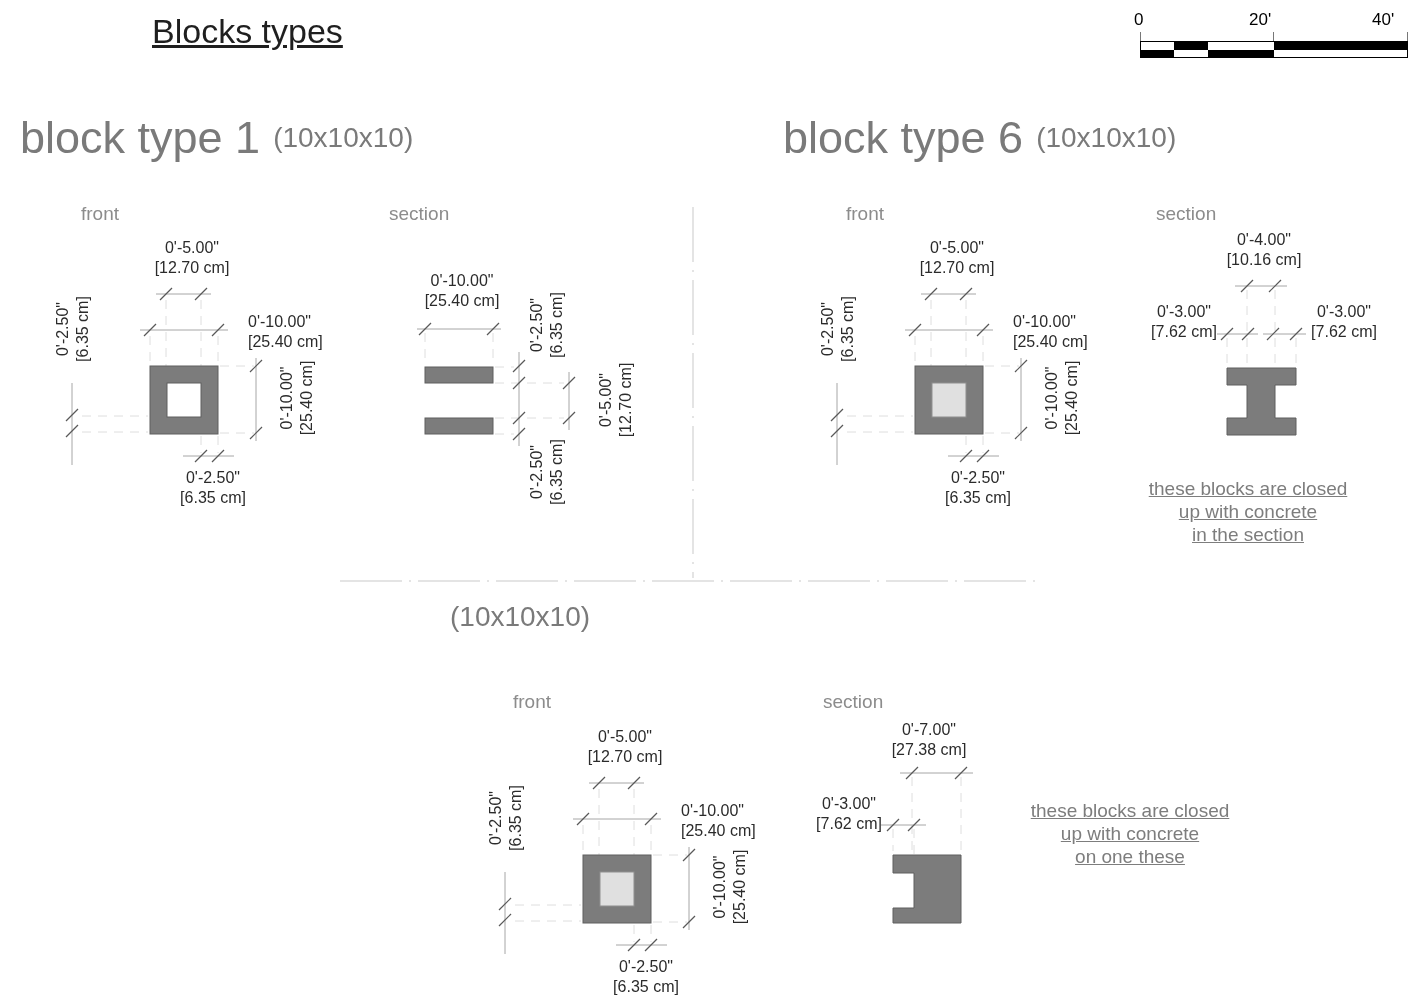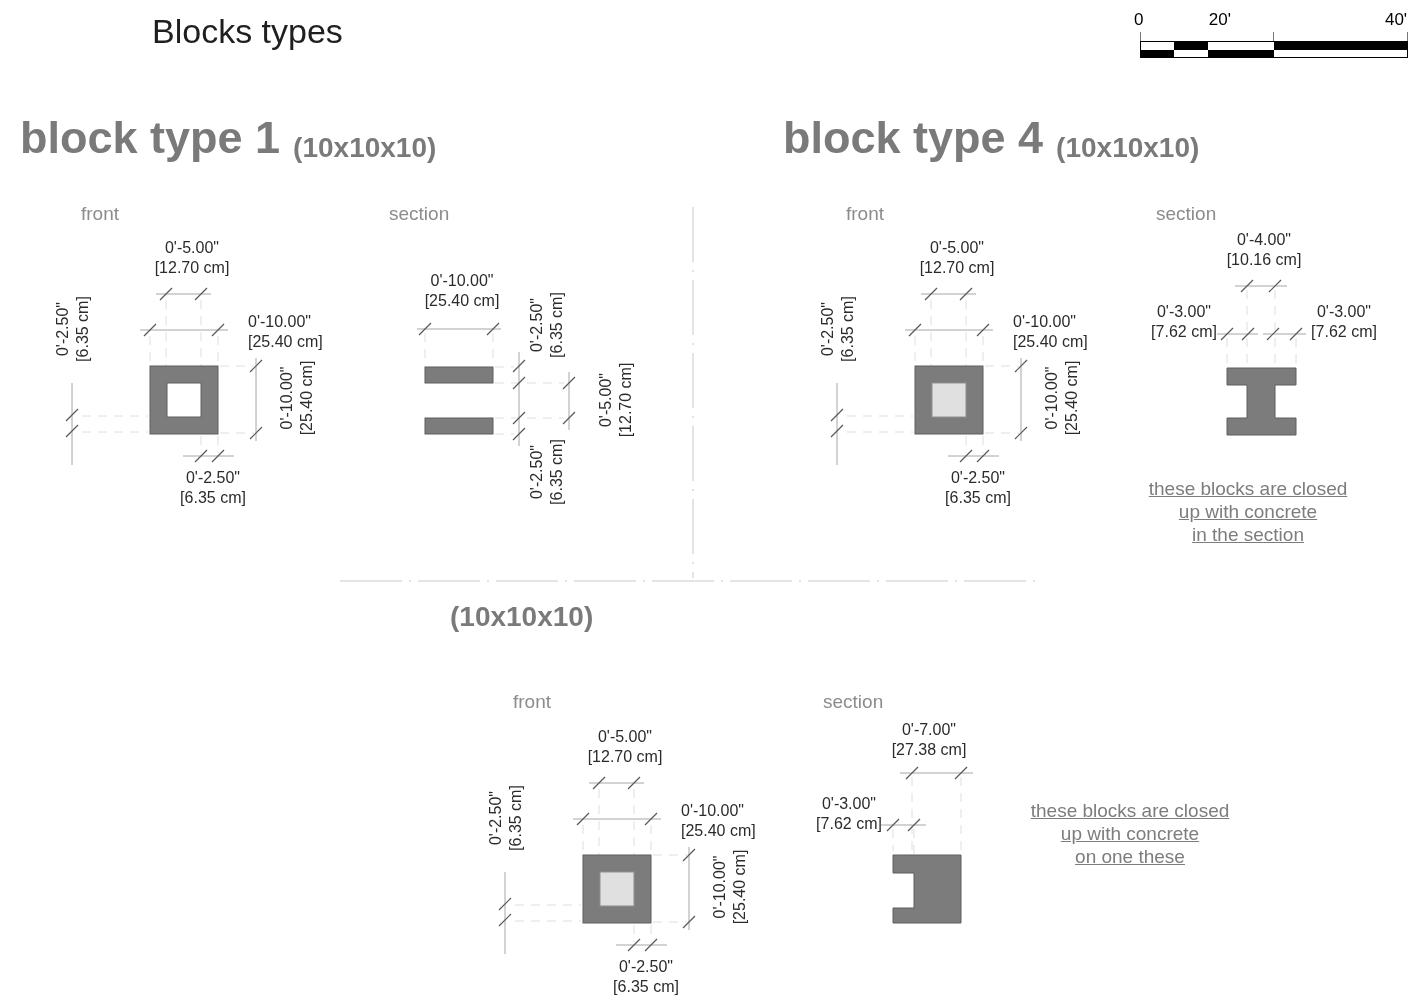--- a/index.html
+++ b/index.html
@@ -1,22 +1,22 @@
 <!DOCTYPE html>
 <html style="--title-text: #1f1f1f; --heading-gray: #7a7a7a; --view-label-gray: #8c8c8c; --dim-text: #2b2b2b; --note-gray: #7d7d7d; --block-dark: #7c7c7c; --block-dark-border: #5f5f5f; --block-light: #e0e0e0; --block-light-border: #8f8f8f; --dim-line: #a6a6a6; --dim-tick: #595959; --ext-line: #dedede; --divider-line: #c9c9c9;"><head>
 <meta charset="utf-8">
 <style>
   html,body { margin:0; padding:0; }
   body {
     width:1427px; height:1000px; position:relative; overflow:hidden;
     background:#ffffff;
     font-family:"Liberation Sans","DejaVu Sans",sans-serif;
   }
-  .title { position:absolute; font-size:34px; color:var(--title-text,#1f1f1f); letter-spacing:0; }
-  .heading { position:absolute; display:flex; align-items:flex-end; gap:13px; color:var(--heading-gray,#7a7a7a); white-space:nowrap;font-weight:bold; }
+  .title { position:absolute; font-size:34px; color:var(--title-text,#1f1f1f); letter-spacing:0;text-decoration:underline; }
+  .heading { position:absolute; display:flex; align-items:center; gap:13px; color:var(--heading-gray,#7a7a7a); white-space:nowrap; }
   .h-big { font-size:45px; }
   .h-small { font-size:28px; }
   .viewlabel { position:absolute; font-size:19px; color:var(--view-label-gray,#8c8c8c);margin-left:16px; }
   .dim { position:absolute; font-size:16px; line-height:20px; color:var(--dim-text,#2b2b2b); white-space:nowrap; }
   .dim.c { text-align:center; }
   .dim.rot { width:120px; height:40px; transform:rotate(-90deg); transform-origin:50% 50%; text-align:center; }
   .note { position:absolute; font-size:19px; line-height:23px; color:var(--note-gray,#7d7d7d); text-align:center;text-decoration:underline; }
   .drw { position:absolute; }
   .sb-lbl { position:absolute; font-size:17px; color:#000; }
   .sb-tick { position:absolute; top:32px; width:1px; height:9px; background:#777; }
@@ -26,22 +26,22 @@
 </style>
 </head>
 <body>
 
 <div>
 
   <div class="title" style="left:152px;top:12px">Blocks types</div>
 
   <div>
     <span class="sb-lbl" style="left:1134px;top:10px;width:24px;text-align:left">0</span>
-    <span class="sb-lbl" style="left:1183px;top:10px;width:48px;text-align:right">20'</span>
-    <span class="sb-lbl" style="left:1372px;top:10px;width:48px;text-align:center">40'</span>
+    <span class="sb-lbl" style="left:1249px;top:10px;width:48px;text-align:left">20'</span>
+    <span class="sb-lbl" style="left:1372px;top:10px;width:48px;text-align:left">40'</span>
     <div class="sb-tick" style="left:1140px"></div>
     <div class="sb-tick" style="left:1273px"></div>
     <div class="sb-tick" style="left:1407px"></div>
     <div class="sb-bar" style="left:1140px;top:41px;width:268px">
       <div class="sb-row">
         <div style="width:12.5%;background:#fff"></div>
         <div style="width:12.5%;background:#000"></div>
         <div style="width:25%;background:#fff"></div>
         <div style="width:50%;background:#000"></div>
       </div>
@@ -157,21 +157,21 @@
   <div class="dim rot" style="left:556px;top:380px">
     <div>0'-5.00"</div>
     <div>[12.70 cm]</div>
   </div>
   <div class="dim rot" style="left:487px;top:452px">
     <div>0'-2.50"</div>
     <div>[6.35 cm]</div>
   </div>
 
   <div class="heading" style="left:783px;top:112px">
-    <span class="h-big">block type 4</span>
+    <span class="h-big">block type 6</span>
     <span class="h-small">(10x10x10)</span>
   </div>
   <div class="viewlabel" style="left:830px;top:203px">front</div>
   <div class="viewlabel" style="left:1140px;top:203px">section</div>
 
   <svg class="drw" style="left:805px;top:230px" width="230" height="250" viewBox="0 0 230 250">
     <g stroke="var(--ext-line)" stroke-width="1" stroke-dasharray="9 7" fill="none">
       <line x1="126" y1="70" x2="126" y2="151"></line>
         <line x1="161" y1="70" x2="161" y2="151"></line>
       <line x1="110" y1="106" x2="110" y2="134"></line>

